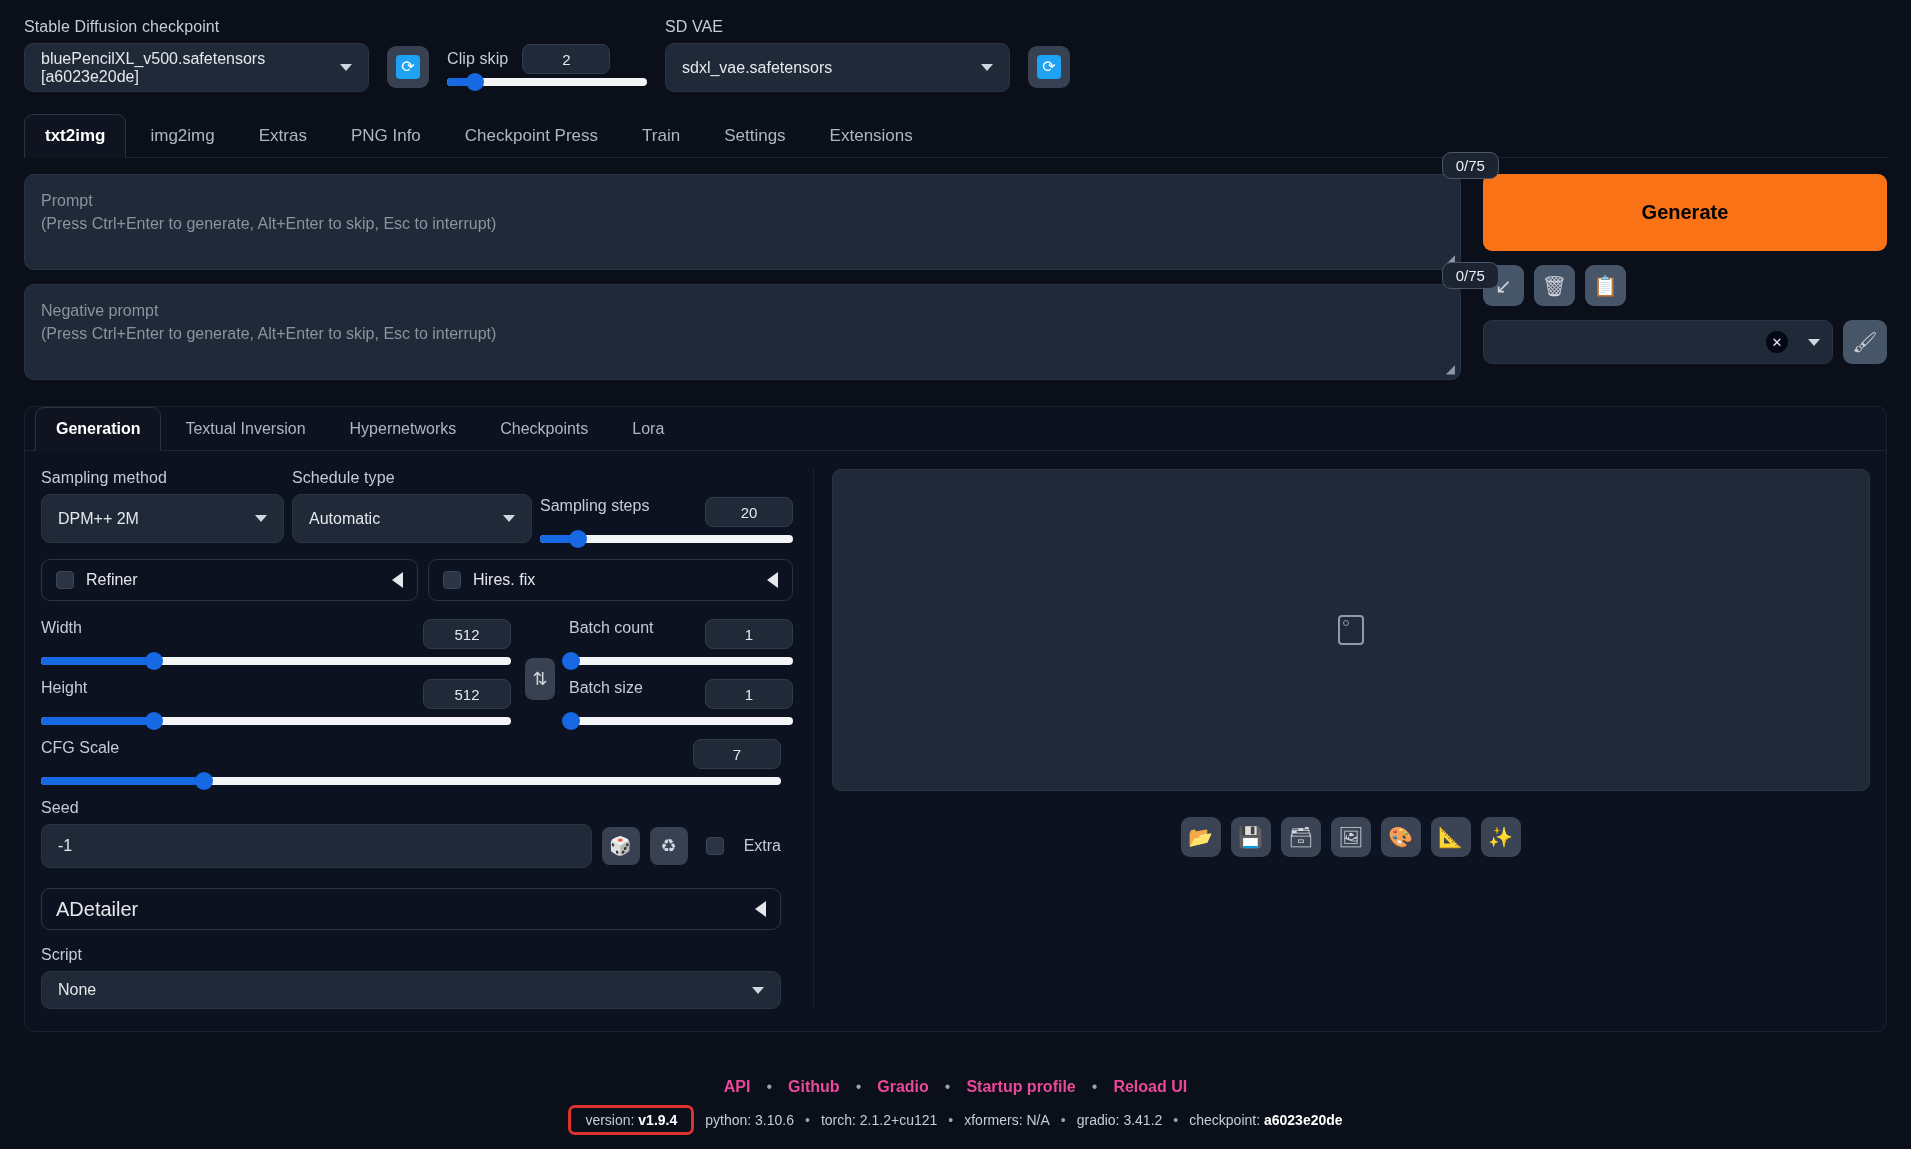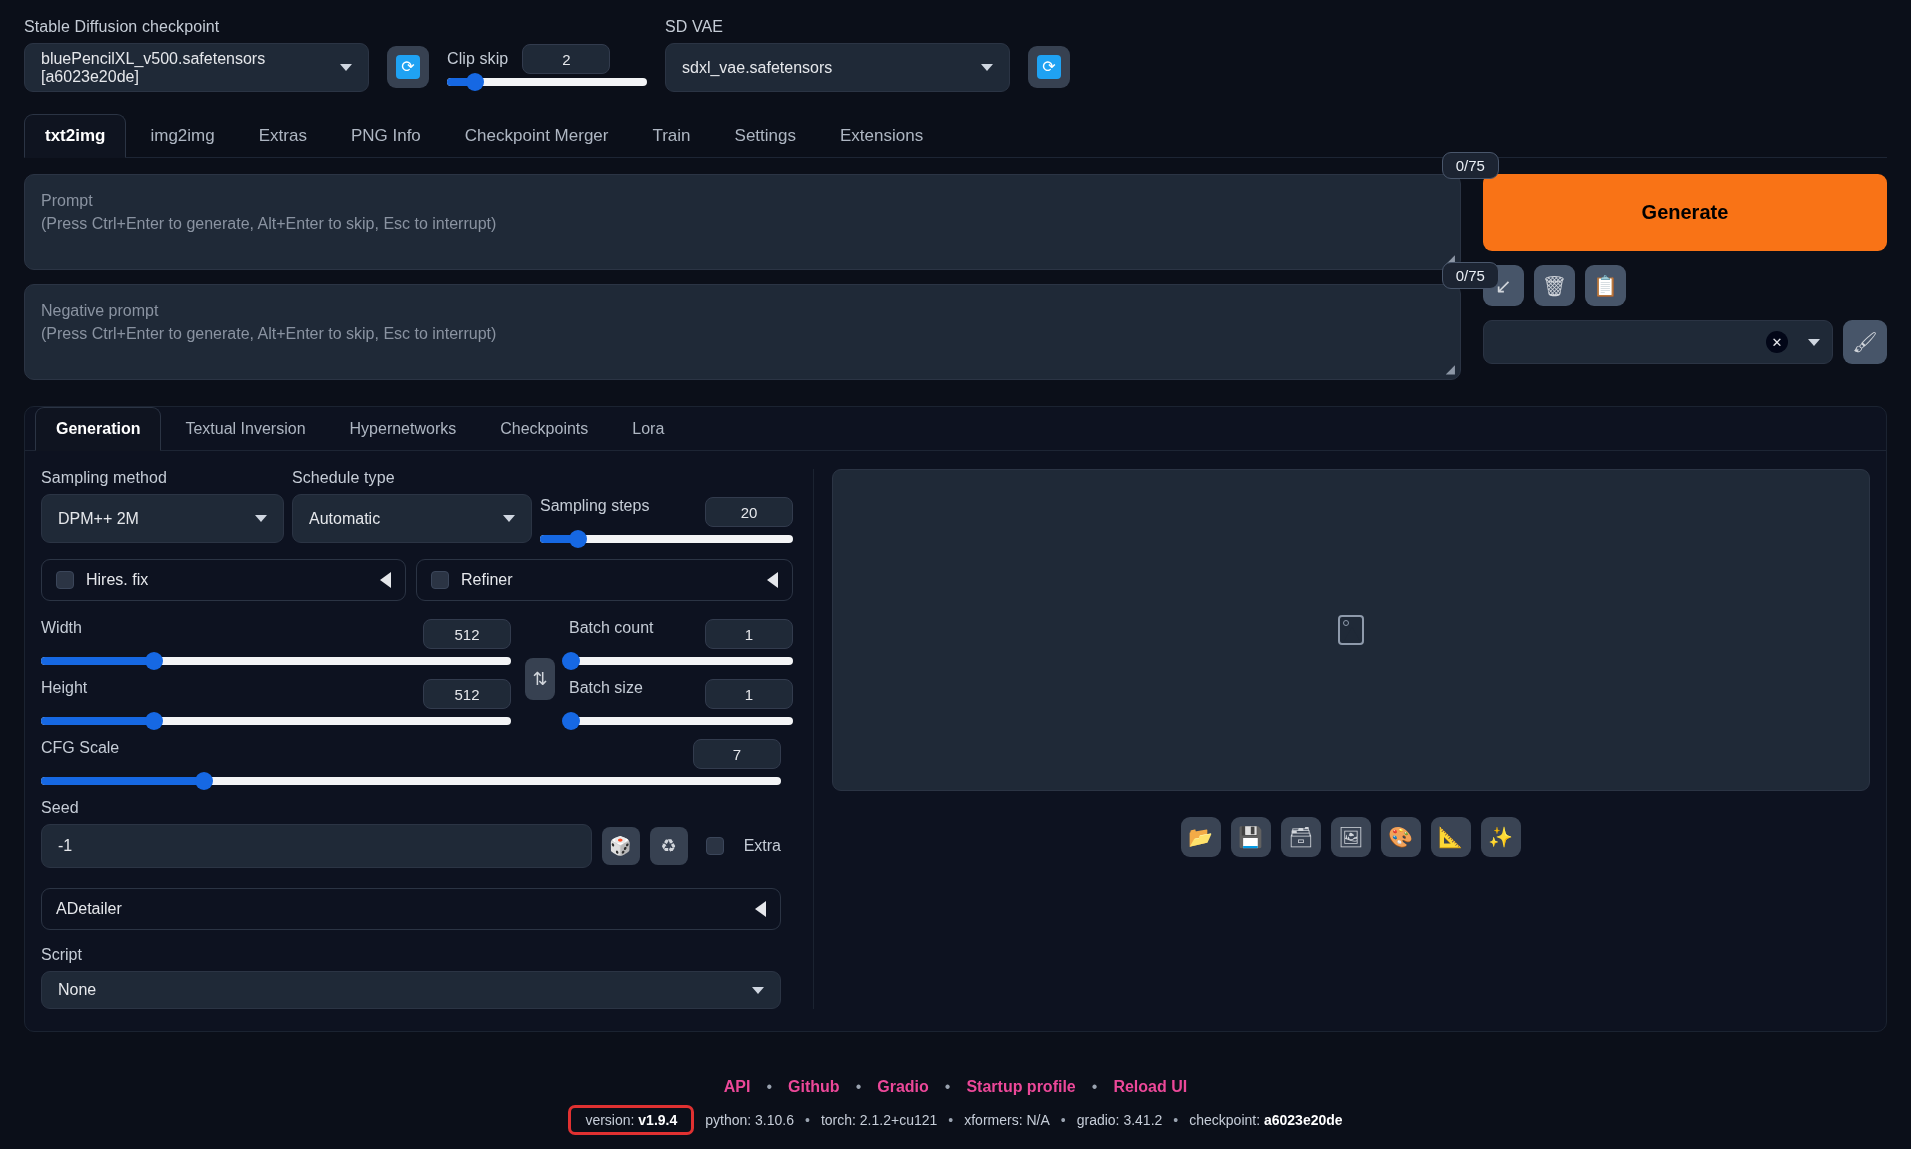--- a/index.html
+++ b/index.html
@@ -122,21 +122,21 @@
   .seed-row { display: flex; gap: 10px; align-items: center; margin-top: 6px; }
   .seed-input {
     flex: 1; height: 44px; background: #1f2937; border: 1px solid #2b3444; border-radius: 9px;
     display: flex; align-items: center; padding: 0 16px; font-size: 16px; color: #e5e7eb;
   }
   .sq-btn { width: 38px; height: 38px; border-radius: 8px; background: #374151; display: flex; align-items: center; justify-content: center; font-size: 18px; cursor: pointer; }
   .extra-wrap { display: flex; align-items: center; gap: 20px; font-size: 16px; color: #c5ccd6; margin-left: 8px; }
 
   .adetailer {
     margin-top: 20px; border: 1px solid #2b3444; border-radius: 9px; height: 42px;
-    display: flex; align-items: center; justify-content: space-between; padding: 0 14px; font-size: 16px; color: #e5e7eb; cursor: pointer;
+    display: flex; align-items: center; justify-content: space-between; padding: 0 14px; font-size: 20px; color: #e5e7eb; cursor: pointer;
   }
   .script-label { font-size: 16px; color: #c5ccd6; margin: 16px 0 7px 0; display: block; }
 
   
   .gallery {
     background: #1f2937; border: 1px solid #2b3444; border-radius: 9px; height: 322px;
     display: flex; align-items: center; justify-content: center;
   }
   .gal-icon { width: 26px; height: 30px; border: 2px solid #8e9aab; border-radius: 4px; position: relative; }
   .gal-icon::before { content: ""; position: absolute; left: 3px; top: 3px; width: 4px; height: 4px; border: 1.5px solid #8e9aab; border-radius: 50%; }
@@ -195,21 +195,21 @@
     <div class="refresh-btn" style="margin-bottom:4px">
       <span class="refresh-glyph">⟳</span>
     </div>
   </div>
 
   <div class="maintabs" id="main-tabs">
       <div class="mtab active">txt2img</div>
       <div class="mtab">img2img</div>
       <div class="mtab">Extras</div>
       <div class="mtab">PNG Info</div>
-      <div class="mtab">Checkpoint Merger</div>
+      <div class="mtab">Checkpoint Press</div>
       <div class="mtab">Train</div>
       <div class="mtab">Settings</div>
       <div class="mtab">Extensions</div>
     </div>
 
   <div class="content">
     <div class="left-col">
 
       <div class="prompt-row">
         <div class="counter">0/75</div>
@@ -290,31 +290,31 @@
               <div class="num-pill">20</div>
             </div>
             <div class="slider">
               <div class="fill" id="steps-fill" style="width: 15%;"></div>
               <div class="knob" id="steps-knob" style="left: 15%;"></div>
             </div>
           </div>
         </div>
 
         <div class="accordion-row">
+          <div class="accordion acc-refiner">
+            <div class="acc-inner">
+              <span class="chk"></span>
+              <span>Refiner</span>
+            </div>
+            <span class="tri-left"></span>
+          </div>
           <div class="accordion acc-hires">
             <div class="acc-inner">
               <span class="chk"></span>
               <span>Hires. fix</span>
-            </div>
-            <span class="tri-left"></span>
-          </div>
-          <div class="accordion acc-refiner">
-            <div class="acc-inner">
-              <span class="chk"></span>
-              <span>Refiner</span>
             </div>
             <span class="tri-left"></span>
           </div>
         </div>
 
         <div class="dual">
           <div class="dual-left">
             <div class="slider-field">
               <div class="sf-head">
                 <span class="sf-label">Width</span>

